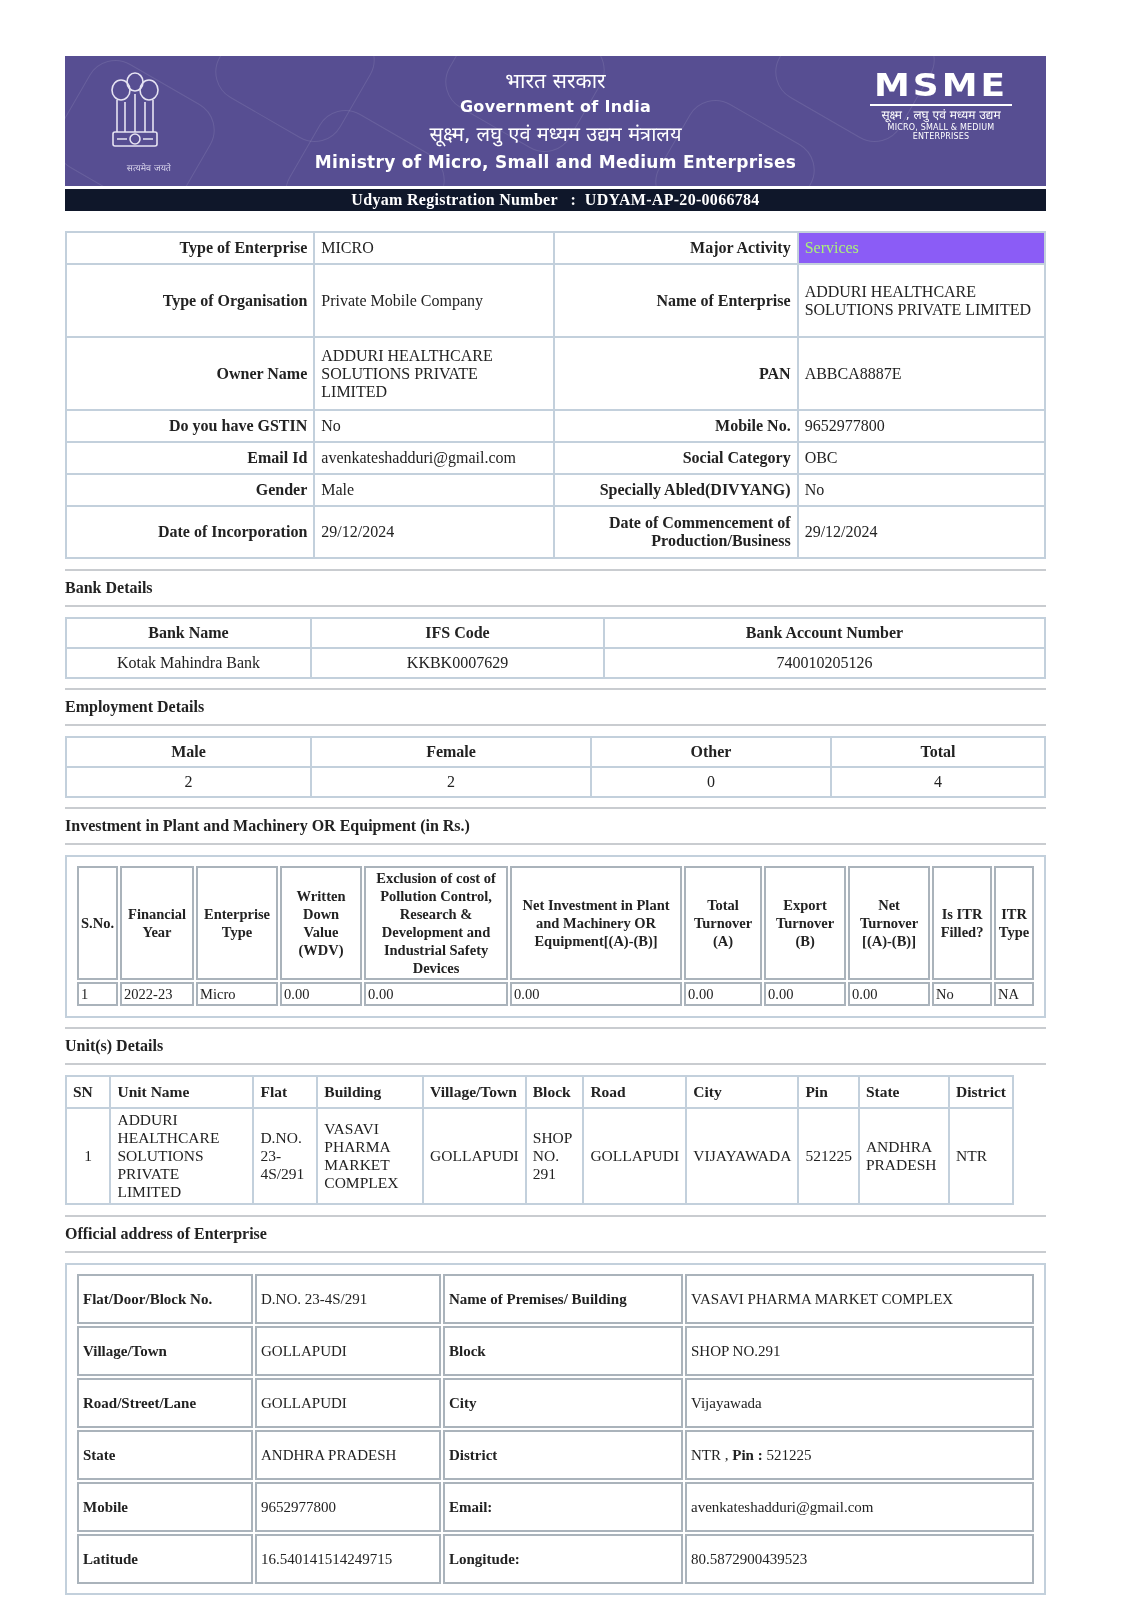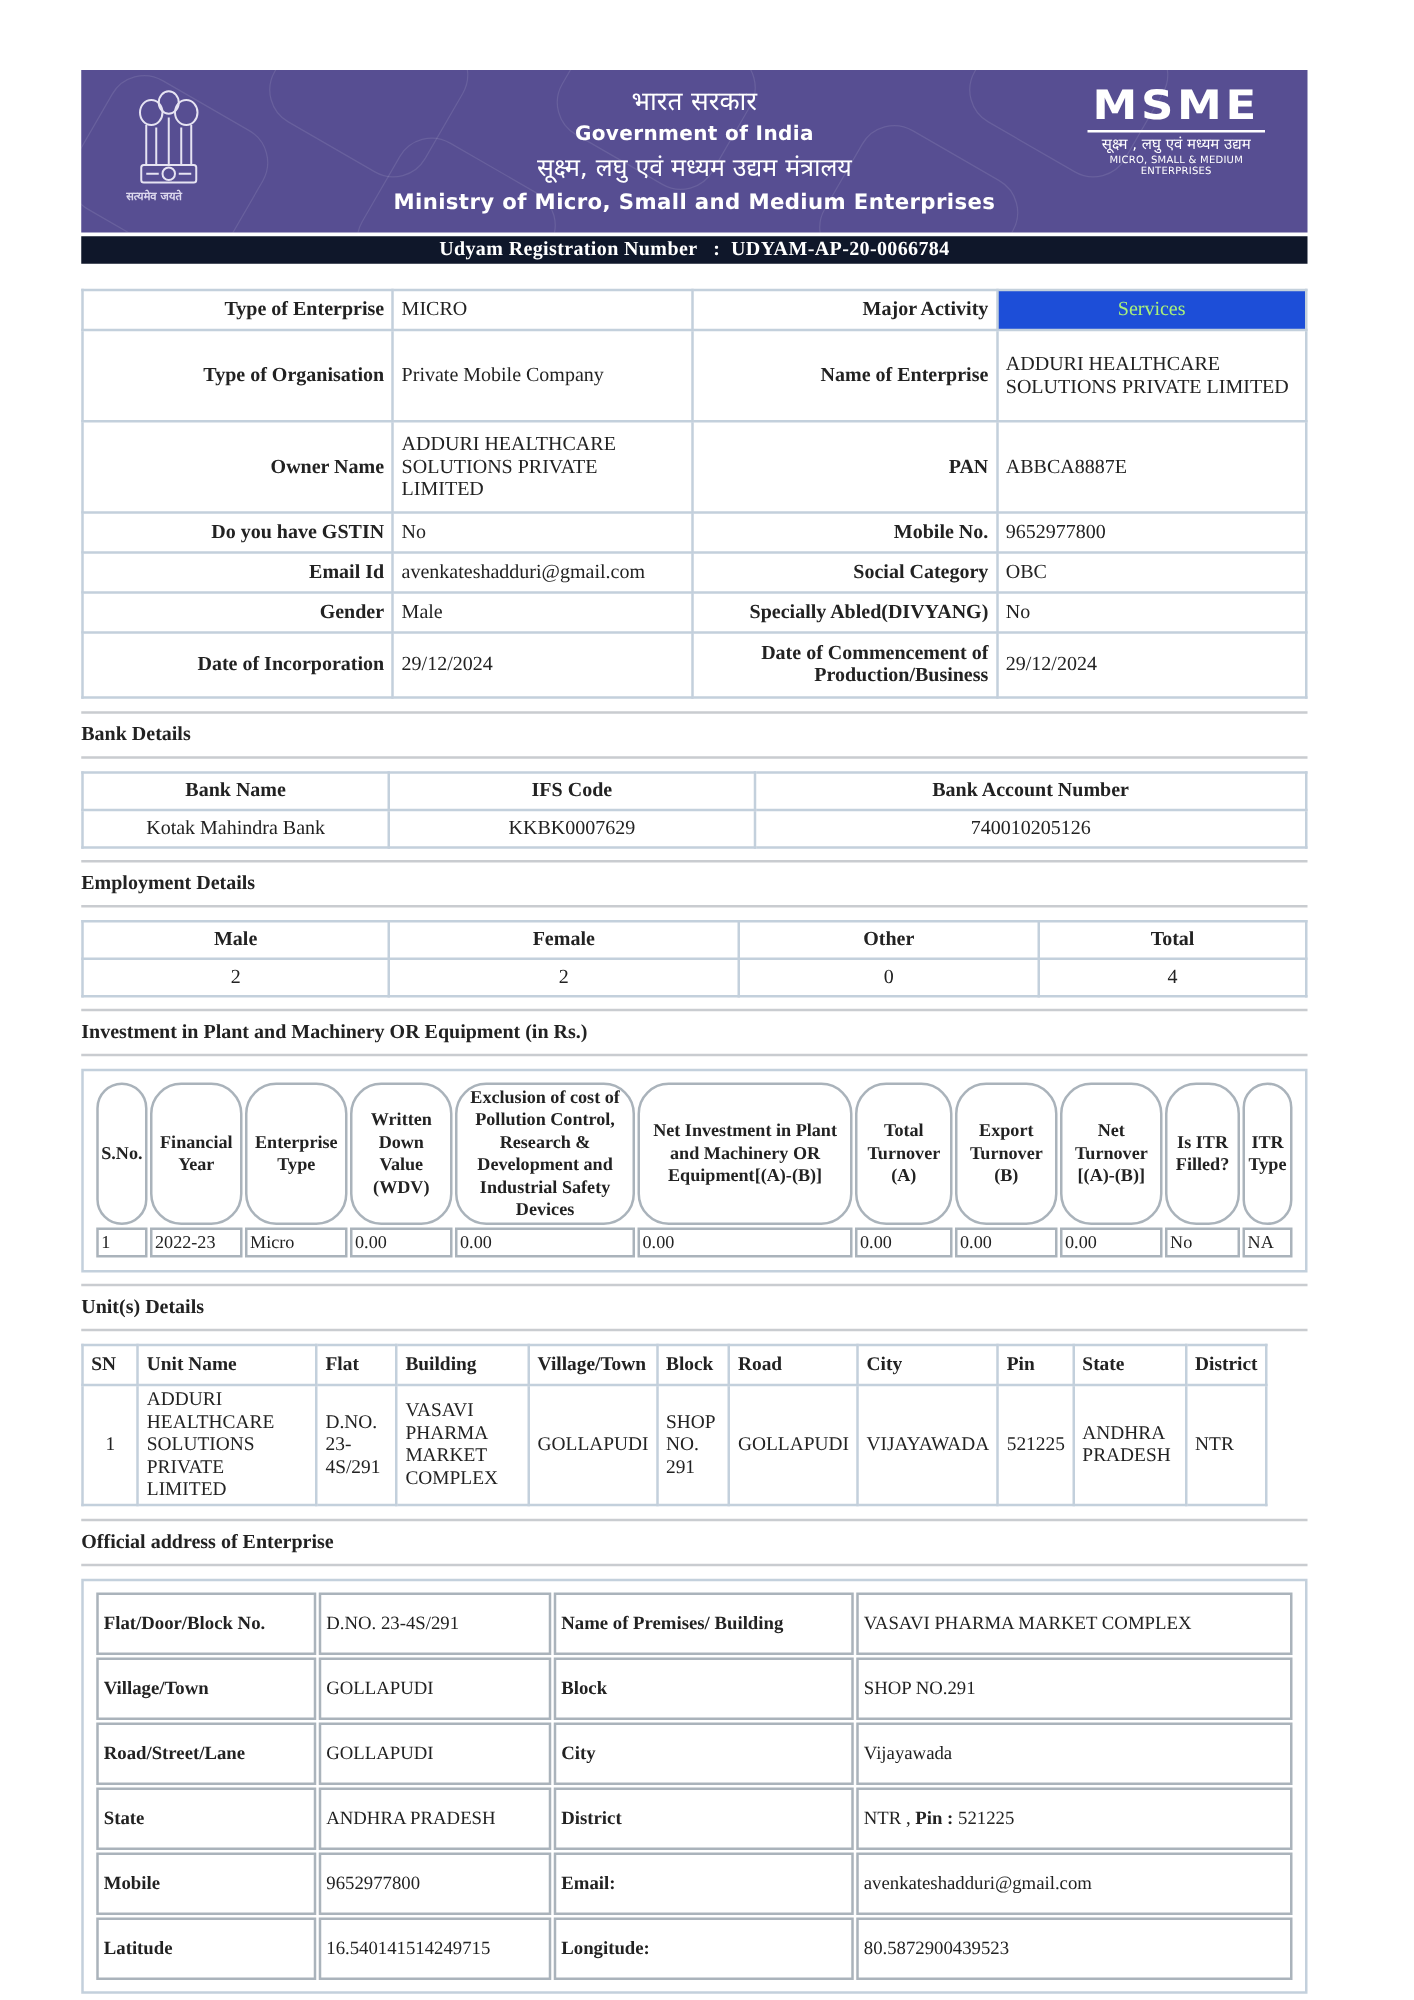--- a/index.html
+++ b/index.html
@@ -4,54 +4,54 @@
 <style>
   * { box-sizing: border-box; }
   html, body { margin: 0; padding: 0; background: #ffffff; }
   body { width: 1131px; height: 1600px; position: relative; font-family: "Liberation Serif", "DejaVu Serif", serif; color: #222; overflow: hidden; }
   .page { position: absolute; left: 65px; top: 56px; width: 981px; }
 
   
   .banner { position: relative; height: 130px; background: #574e92; overflow: hidden; }
   .banner .hex { position: absolute; border: 1px solid rgba(255,255,255,0.10); }
   .emblem { position: absolute; left: 42px; top: 12px; width: 56px; height: 96px; }
-  .emblem-motto { position: absolute; left: 36px; top: 94px; width: 70px; text-align: left; color: #dcd8ee; font-size: 9px; font-family: "DejaVu Sans", sans-serif; font-weight: bold; }
+  .emblem-motto { position: absolute; left: 36px; top: 105px; width: 70px; text-align: right; color: #dcd8ee; font-size: 9px; font-family: "DejaVu Sans", sans-serif; }
   .banner-center { position: absolute; left: 0; right: 0; top: 10px; text-align: center; color: #fff; font-family: "DejaVu Sans", sans-serif; }
   .banner-center .hi1 { font-size: 21px; line-height: 30px; }
   .banner-center .en1 { font-size: 16px; font-weight: bold; line-height: 22px; letter-spacing: 0.3px; }
   .banner-center .hi2 { font-size: 20px; line-height: 32px; }
   .banner-center .en2 { font-size: 17px; font-weight: bold; line-height: 24px; letter-spacing: 0.3px; }
   .msme-logo { position: absolute; right: 30px; top: 12px; width: 150px; color: #fff; }
   .msme-logo .mark { font-family: "DejaVu Sans", sans-serif; font-weight: bold; font-size: 36px; letter-spacing: 3px; line-height: 34px; text-align: center; transform: scaleY(0.9); }
   .msme-logo .rule { border-top: 2px solid #fff; margin: 2px 4px 1px 4px; }
   .msme-logo .hi { font-size: 12px; text-align: center; line-height: 16px; font-family: "DejaVu Sans", sans-serif; }
   .msme-logo .en { font-size: 8px; text-align: center; font-family: "DejaVu Sans", sans-serif; letter-spacing: 0.2px; }
 
   .udyam-bar { margin-top: 3px; height: 22px; background: #0f172a; color: #fff; text-align: center; font-weight: bold; font-size: 16px; line-height: 22px; letter-spacing: 0.3px; }
 
   
   table { border-collapse: collapse; }
   .info { margin-top: 20px; width: 981px; font-size: 16px; }
   .info td { border: 2px solid #c3d0dc; padding: 2px 6px; vertical-align: middle; }
   .info .lbl { text-align: right; font-weight: bold; }
   .info .val { text-align: left; }
-  .info .green { background: #1d4ed8; color: #a9f07a; text-align: center; }
+  .info .green { background: #8b5cf6; color: #a9f07a; text-align: left; }
 
   .sec-rule { border-top: 2px solid #c9ccd0; width: 981px; }
   .sec-title { font-weight: bold; font-size: 16px; padding: 8px 0 8px 0; }
 
   .grid { width: 981px; font-size: 16px; }
   .grid td, .grid th { border: 2px solid #c3d0dc; text-align: center; padding: 5px 4px; }
   .grid th { font-weight: bold; }
 
   
   .inv-wrap { border: 2px solid #c3d0dc; padding: 7px 8px 8px 8px; width: 981px; }
   .inv { width: 100%; border-collapse: separate; border-spacing: 2px; font-size: 14.5px; }
   .inv th, .inv td { border: 2px solid #aab3bb; padding: 1px 2px; }
-  .inv th { text-align: center; font-weight: bold; line-height: 18px; border-radius: 25px; }
+  .inv th { text-align: center; font-weight: bold; line-height: 18px; }
   .inv td { text-align: left; line-height: 18px; }
 
   .units { width: 949px; font-size: 15.5px; }
   .units td, .units th { border: 2px solid #c3d0dc; padding: 2px 6px; text-align: left; line-height: 18px; vertical-align: middle; }
   .units th { font-weight: bold; padding: 6px; }
 
   .addr-wrap { border: 2px solid #c3d0dc; padding: 7px 8px; width: 981px; }
   .addr { width: 100%; border-collapse: separate; border-spacing: 2px; font-size: 15px; }
   .addr td { border: 2px solid #aab3bb; padding: 14px 4px; line-height: 18px; }
   .addr .b { font-weight: bold; }

